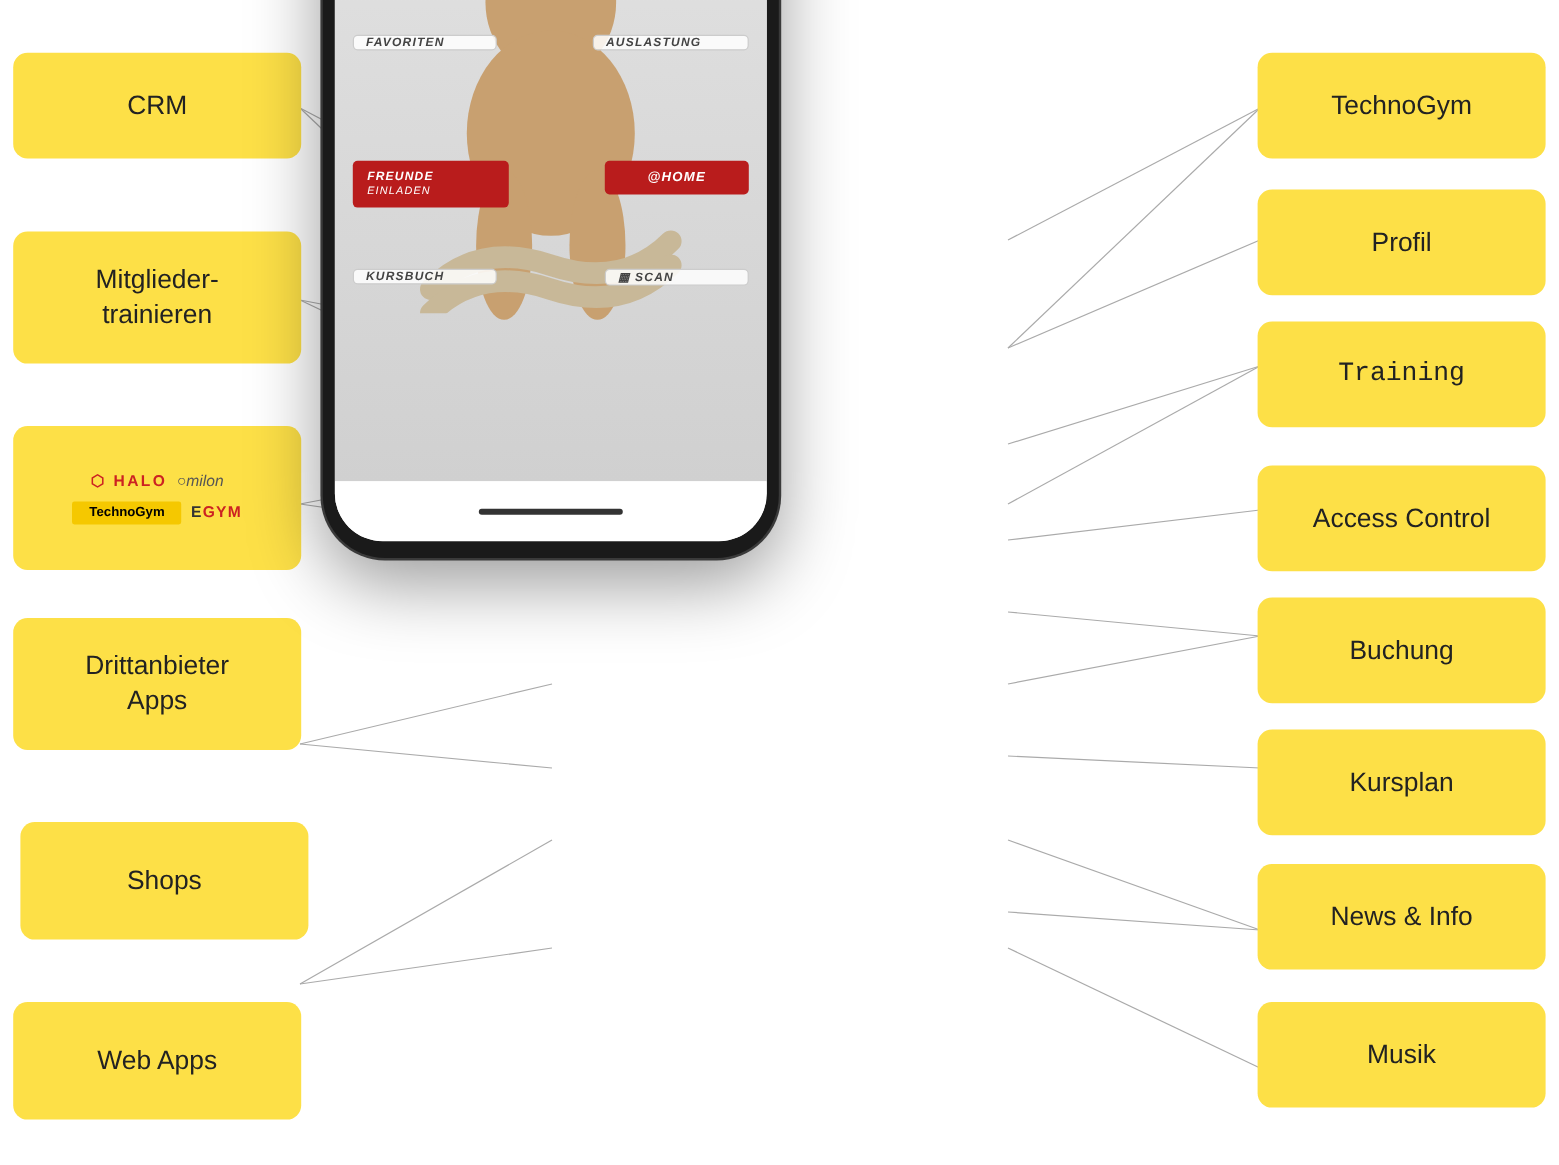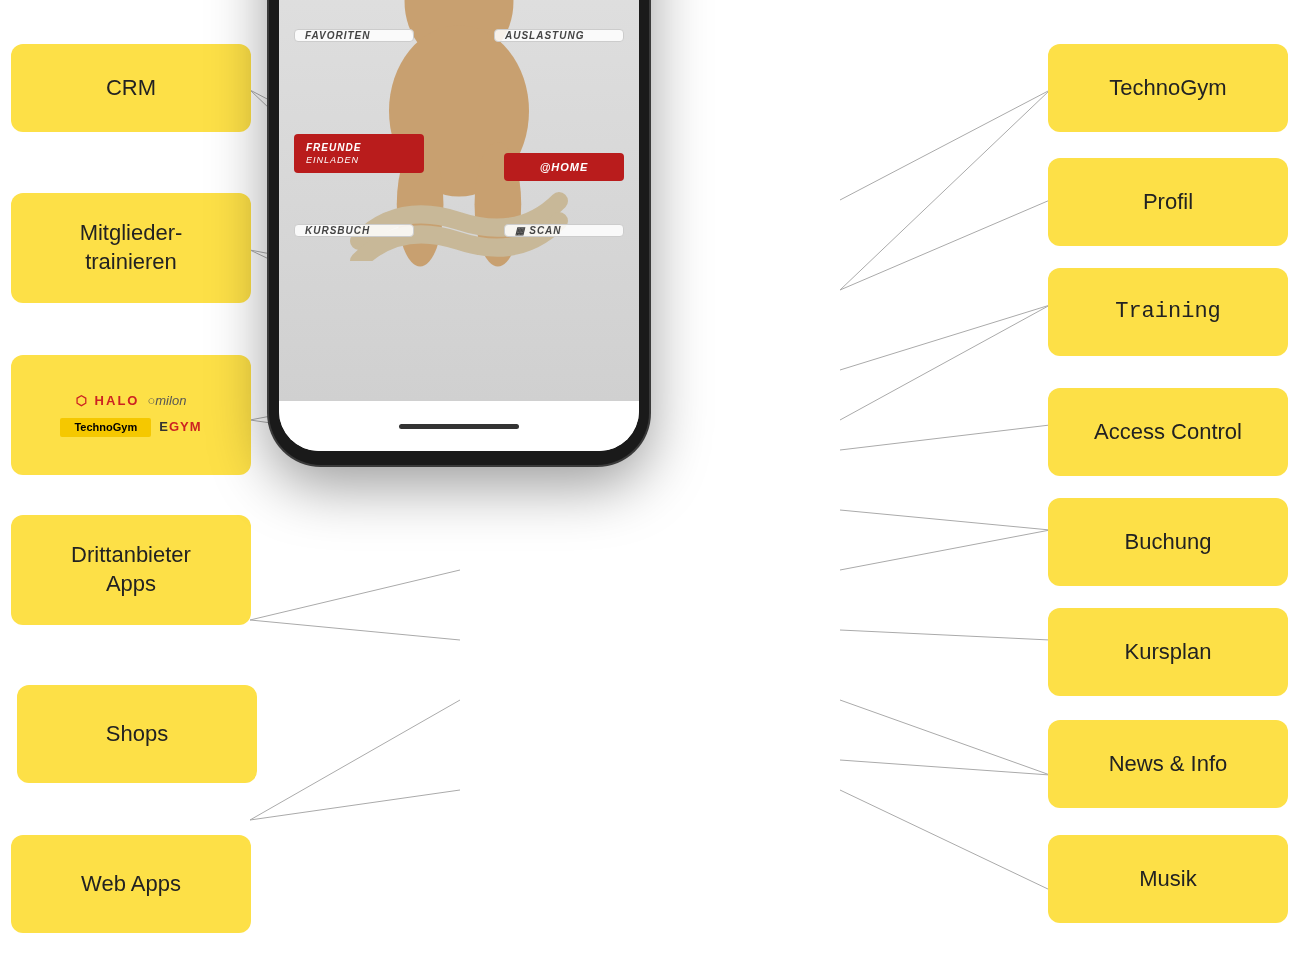--- a/index.html
+++ b/index.html
@@ -312,21 +312,21 @@
 
       <div class="menu-btn-outline" style="right:15px; top:310px; width:130px;">
         <span>AUSLASTUNG</span>
       </div>
 
       <div class="menu-btn" style="left:15px; top:415px; width:130px;">
         <span style="font-size:10px;display:block;">FREUNDE</span>
         <span style="font-size:9px;font-weight:500;">EINLADEN</span>
       </div>
 
-      <div class="menu-btn" style="right:15px; top:415px; width:120px; text-align:center;margin-top:19px;">
+      <div class="menu-btn" style="right:15px; top:415px; width:120px; text-align:center;">
         <span>@HOME</span>
       </div>
 
       <div class="menu-btn-outline" style="left:15px; top:505px; width:120px;">
         <span>KURSBUCH</span>
       </div>
 
       <div class="menu-btn-outline" style="right:15px; top:505px; width:120px;">
         <span>▦ SCAN</span>
       </div>

